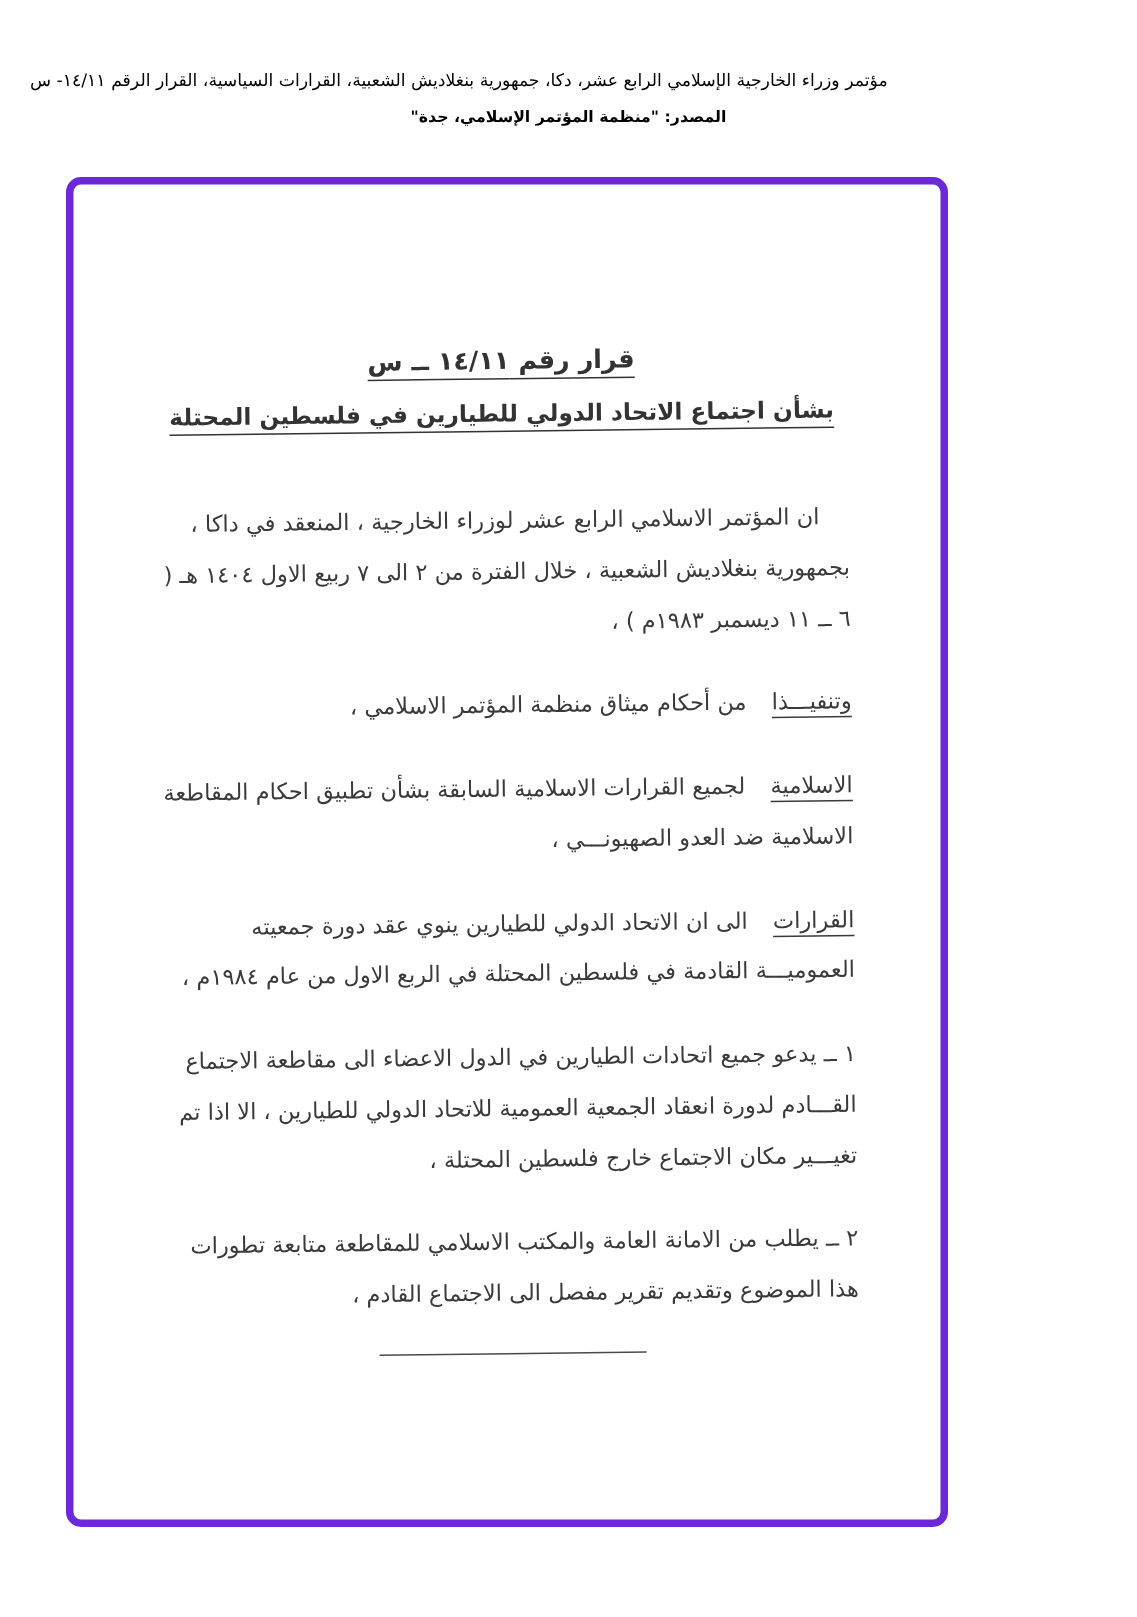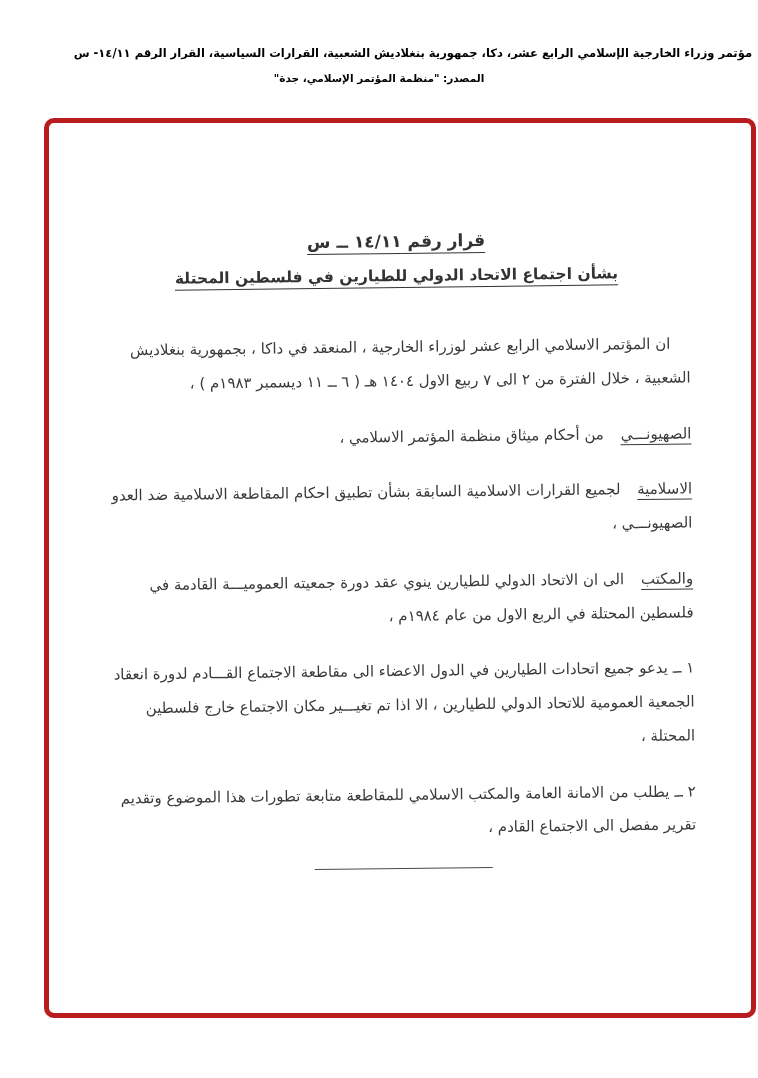--- a/index.html
+++ b/index.html
@@ -13,45 +13,45 @@
     width: 758px;
     height: 1078px;
     background: #ffffff;
     direction: rtl;
     overflow: hidden;
   }
   .hdr1 {
     position: absolute;
     top: 46px;
     left: 20px;
-    right: 6px;
-    text-align: right;
+    right: 16px;
+    text-align: left;
     font-size: 11.5px;
-    font-weight: bold;
+    font-weight: normal;
     color: #000;
     letter-spacing: 0.2px;
   }
   .hdr2 {
     position: absolute;
     top: 72px;
     left: 20px;
     right: 20px;
     text-align: center;
     font-size: 10.5px;
     font-weight: bold;
     color: #000;
   }
   .frame {
     position: absolute;
     top: 118px;
     left: 44px;
-    width: 712px;
+    width: 588px;
     height: 900px;
     box-sizing: border-box;
-    border: 5px solid #b91c1c;
+    border: 5px solid #6d28d9;
     border-radius: 10px;
     background: #ffffff;
   }
   .doc {
     position: absolute;
     top: 0;
     left: 0;
     right: 0;
     bottom: 0;
     padding: 108px 58px 0 58px;
@@ -119,31 +119,31 @@
         <span class="subtitle">بشأن اجتماع الاتحاد الدولي للطيارين في فلسطين المحتلة</span>
       </div>
 
       <div class="body-text">
 
         <p class="p-indent">
           <span>ان المؤتمر الاسلامي الرابع عشر لوزراء الخارجية ، المنعقد في داكا ، بجمهورية بنغلاديش الشعبية ، خلال الفترة من ٢ الى ٧ ربيع الاول ١٤٠٤ هـ ( ٦ ــ ١١ ديسمبر ١٩٨٣م ) ،</span>
         </p>
 
         <p>
-          <span class="lead">الصهيونـــي</span>
+          <span class="lead">وتنفيـــذا</span>
           <span>من أحكام ميثاق منظمة المؤتمر الاسلامي ،</span>
         </p>
 
         <p>
           <span class="lead">الاسلامية</span>
           <span>لجميع القرارات الاسلامية السابقة بشأن تطبيق احكام المقاطعة الاسلامية ضد العدو الصهيونـــي ،</span>
         </p>
 
         <p>
-          <span class="lead">والمكتب</span>
+          <span class="lead">القرارات</span>
           <span>الى ان الاتحاد الدولي للطيارين ينوي عقد دورة جمعيته العموميـــة القادمة في فلسطين المحتلة في الربع الاول من عام ١٩٨٤م ،</span>
         </p>
 
         <p>
           <span>١ ــ يدعو جميع اتحادات الطيارين في الدول الاعضاء الى مقاطعة الاجتماع القـــادم لدورة انعقاد الجمعية العمومية للاتحاد الدولي للطيارين ، الا اذا تم تغيـــير مكان الاجتماع خارج فلسطين المحتلة ،</span>
         </p>
 
         <p>
           <span>٢ ــ يطلب من الامانة العامة والمكتب الاسلامي للمقاطعة متابعة تطورات هذا الموضوع وتقديم تقرير مفصل الى الاجتماع القادم ،</span>
         </p>

